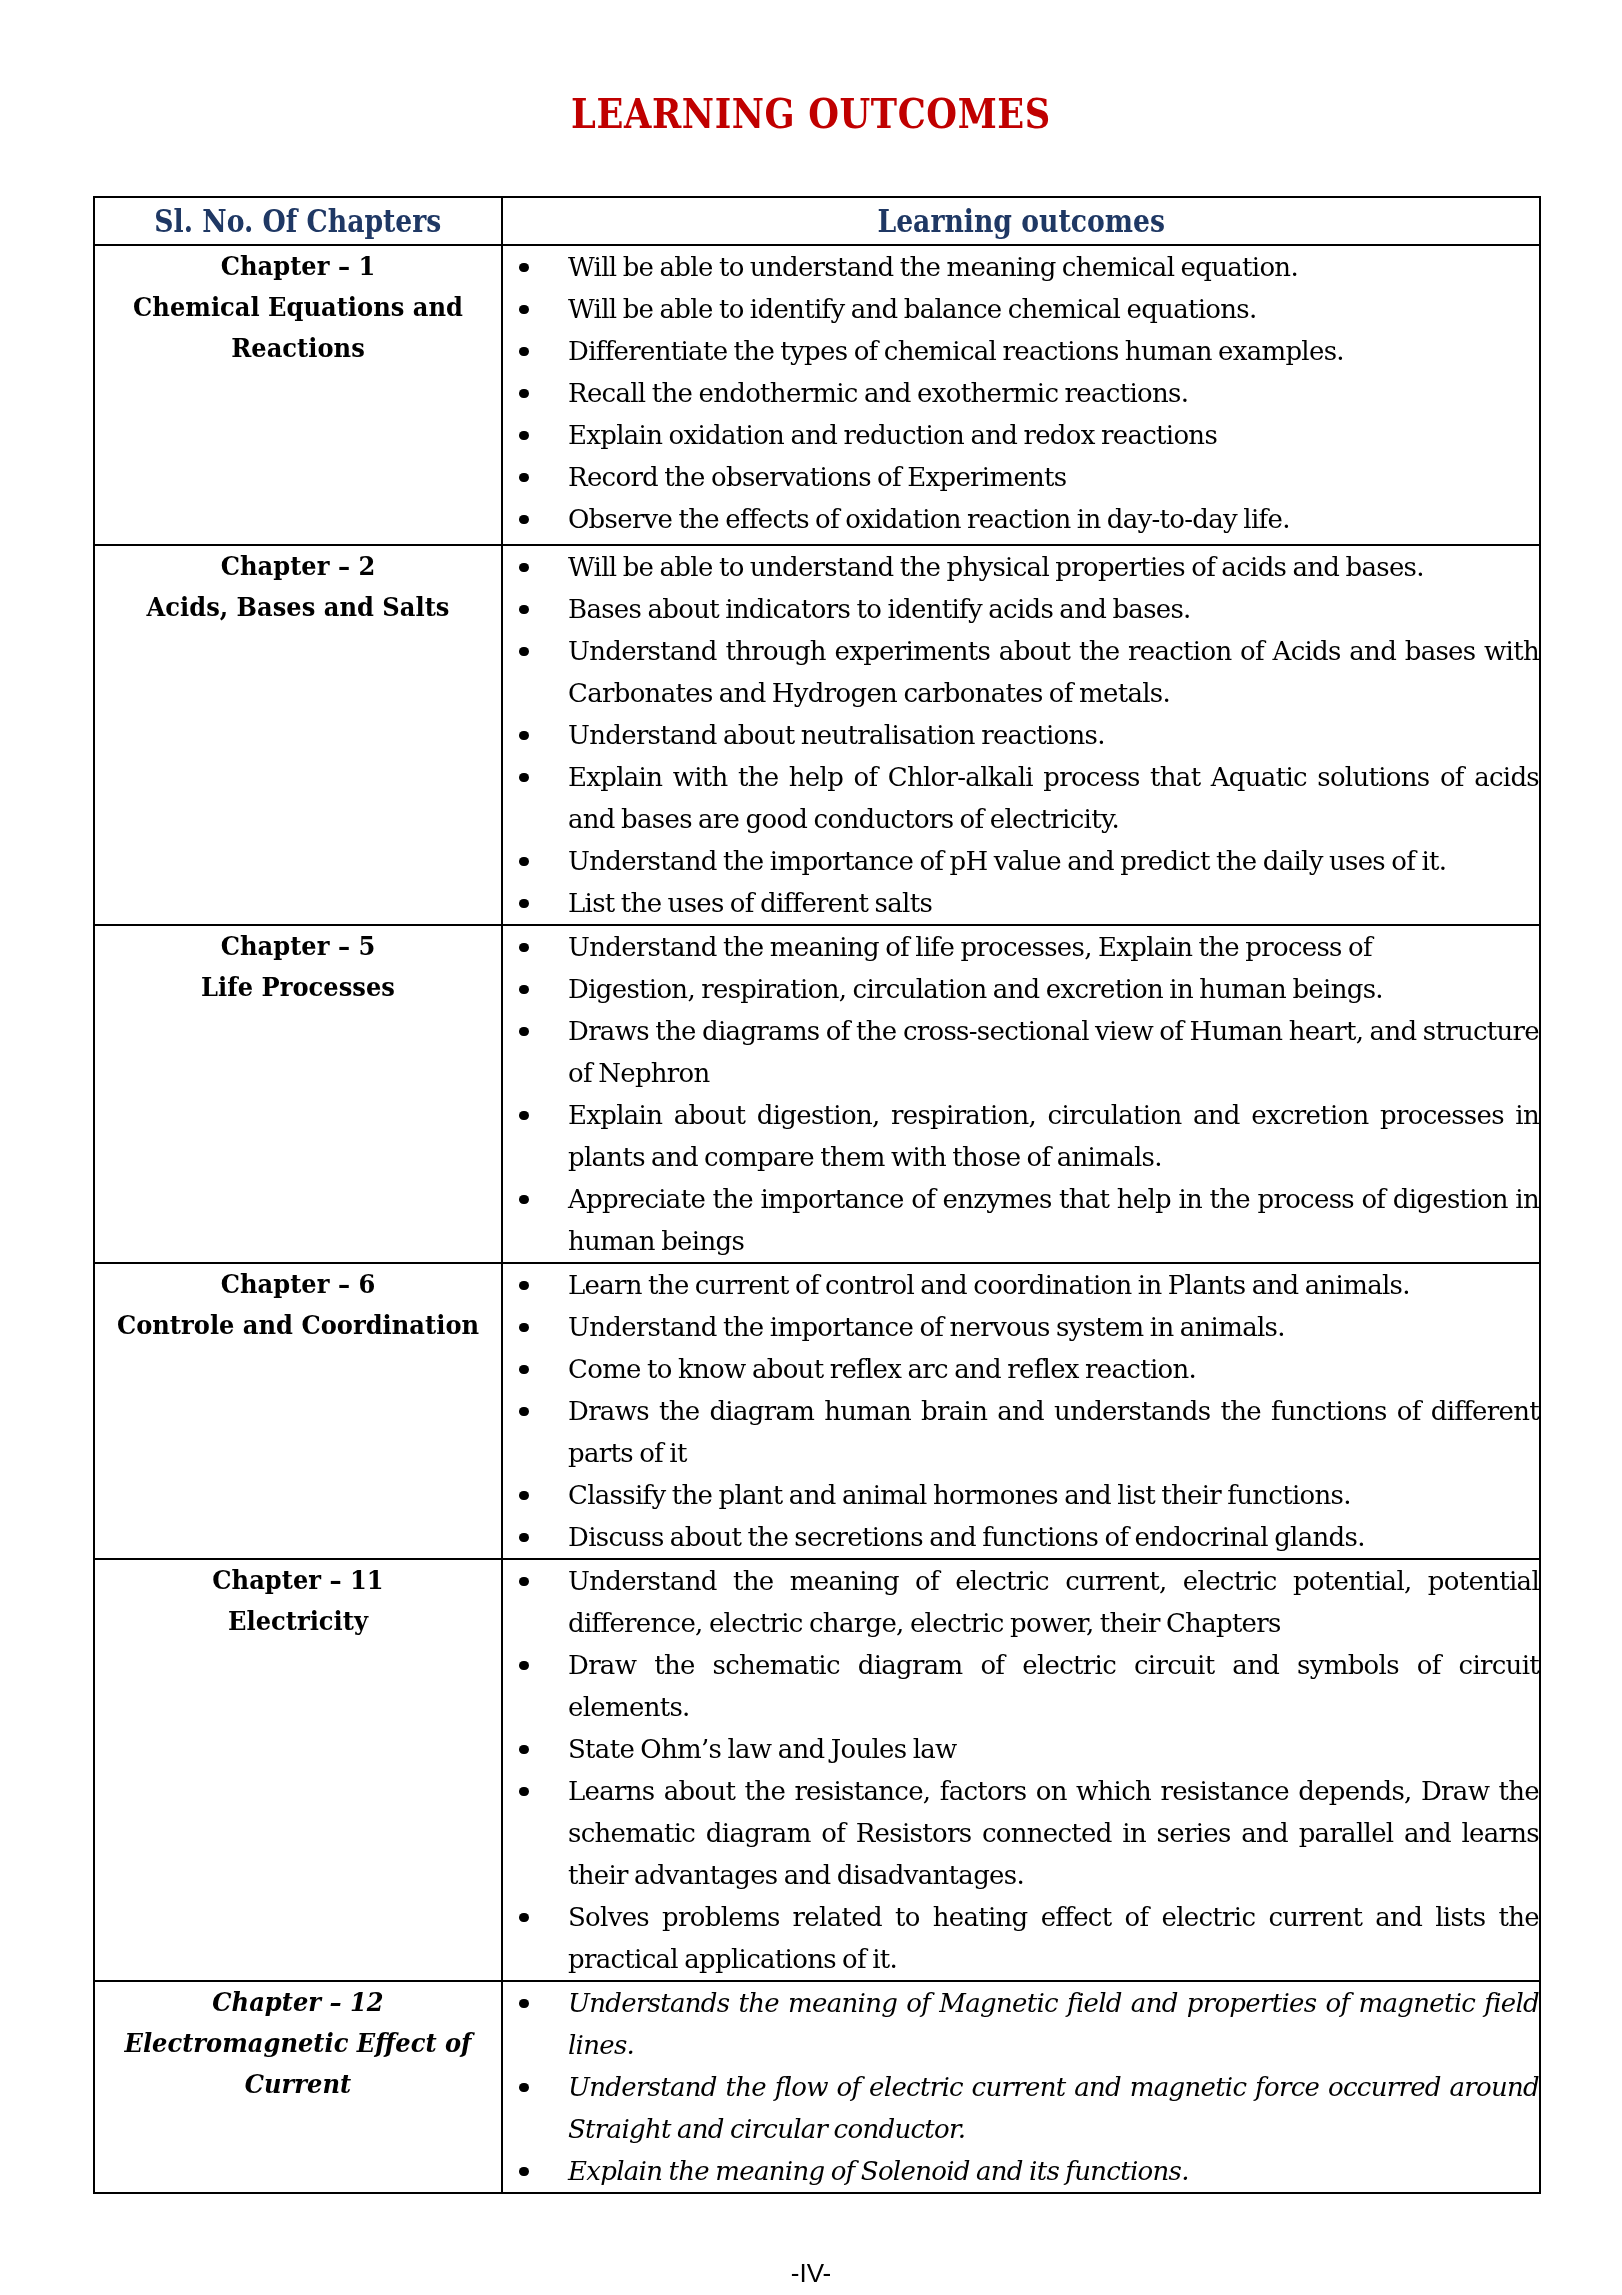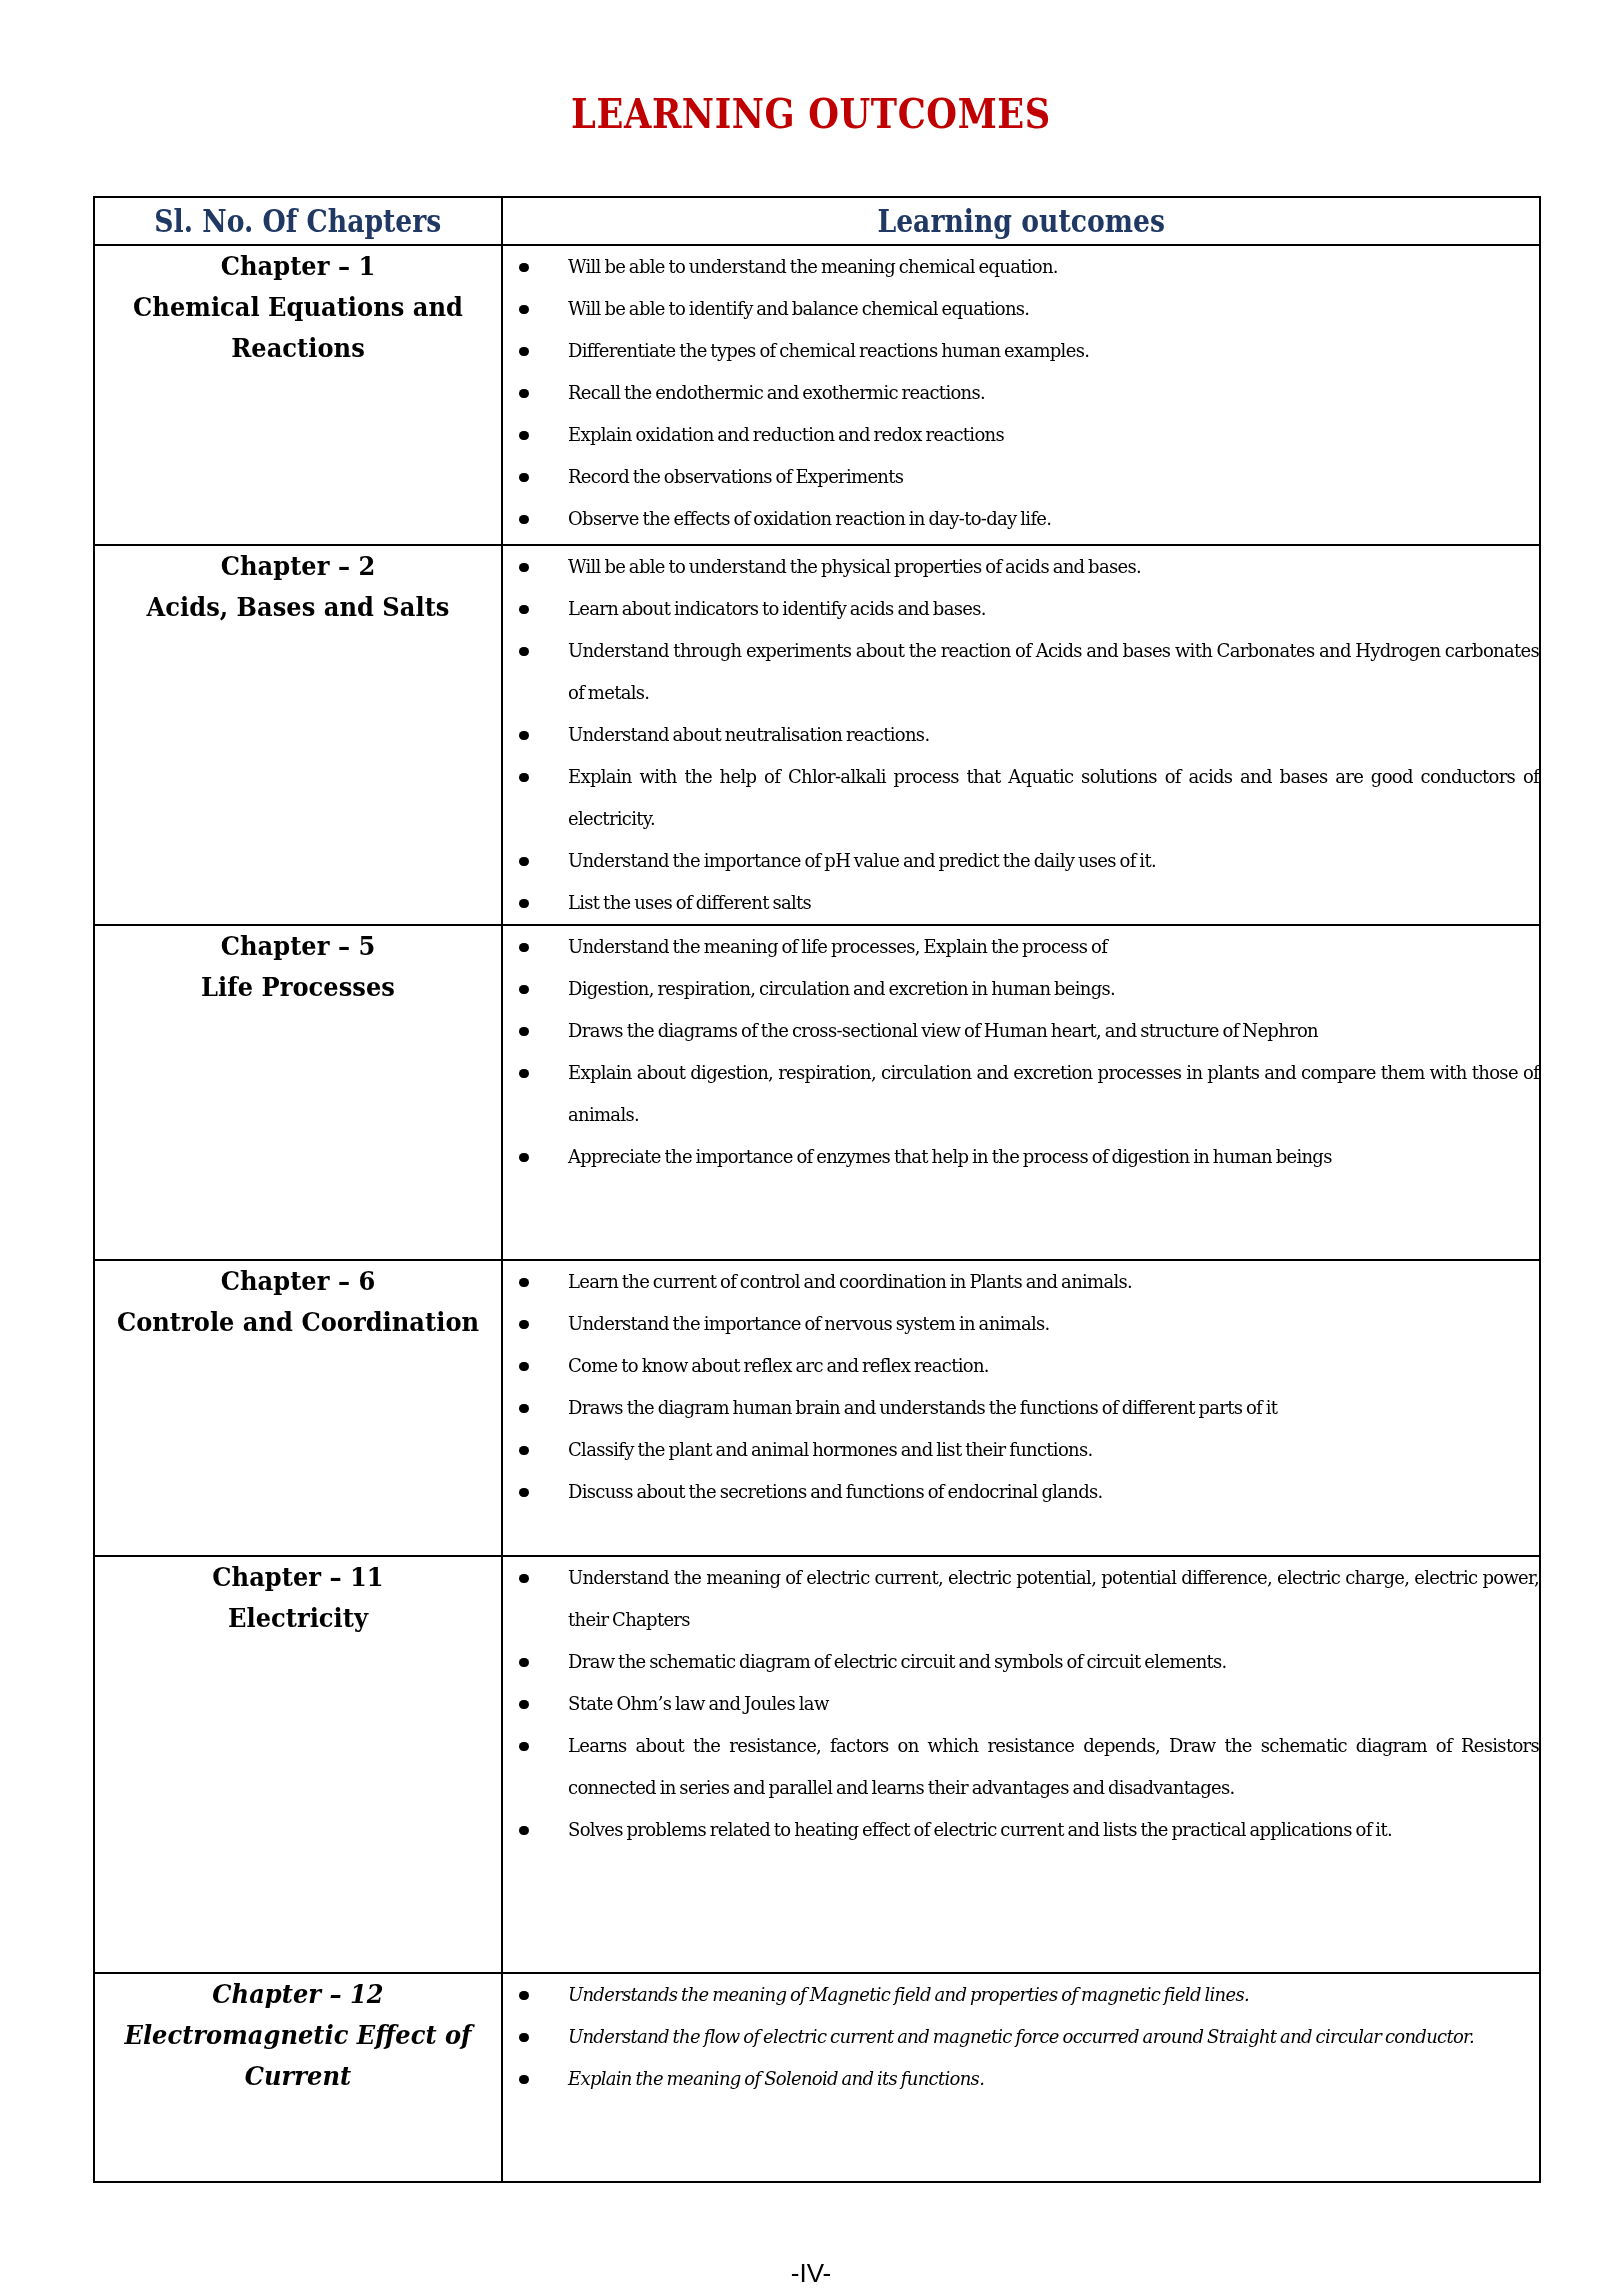--- a/index.html
+++ b/index.html
@@ -28,21 +28,21 @@
   td.chap {
     text-align: center; font-family: "DejaVu Serif", serif; font-weight: bold;
     font-size: 26px; line-height: 41px; color: #000; padding-top: 0px;
   }
   .chap-inner { display: block; transform: scaleX(0.93); transform-origin: center top; }
   .chap-num, .chap-name { display: block; }
   td.outcomes { padding: 0 13px 0 0; }
   ul.bullets { list-style: none; margin: 0; padding: 0; }
   ul.bullets li {
     position: relative; padding-left: 65px;
-    font-family: "DejaVu Serif", serif; font-size: 18px; line-height: 42px;
+    font-family: "DejaVu Serif", serif; font-size: 26px; line-height: 42px;
     color: #000; text-align: justify; letter-spacing: -0.7px; word-spacing: -1.3px;
   }
   ul.bullets li .dot {
     position: absolute; left: 16.4px; top: 17px; width: 9.2px; height: 9.2px;
     background: #000; border-radius: 50%;
   }
   .footer {
     position: absolute; left: 0; width: 1622px; top: 2218px; text-align: center;
     font-family: "Liberation Sans", sans-serif; font-size: 26px; color: #000; margin-top: 40px;
   }
@@ -86,21 +86,21 @@
       <tr style="height: 379px;">
         <td class="chap">
           <span class="chap-inner">
             <span class="chap-num">Chapter – 2</span>
             <span class="chap-name">Acids, Bases and Salts</span>
           </span>
         </td>
         <td class="outcomes">
           <ul class="bullets">
             <li><span class="dot"></span><span>Will be able to understand the physical properties of acids and bases.</span></li>
-            <li><span class="dot"></span><span>Learn about indicators to identify acids and bases.</span></li>
+            <li><span class="dot"></span><span>Bases about indicators to identify acids and bases.</span></li>
             <li><span class="dot"></span><span>Understand through experiments about the reaction of Acids and bases with Carbonates and Hydrogen carbonates of metals.</span></li>
             <li><span class="dot"></span><span>Understand about neutralisation reactions.</span></li>
             <li><span class="dot"></span><span>Explain with the help of Chlor-alkali process that Aquatic solutions of acids and bases are good conductors of electricity.</span></li>
             <li><span class="dot"></span><span>Understand the importance of pH value and predict the daily uses of it.</span></li>
             <li><span class="dot"></span><span>List the uses of different salts</span></li>
           </ul>
         </td>
       </tr>
       <tr style="height: 335px; padding-left: 32px;">
         <td class="chap">

